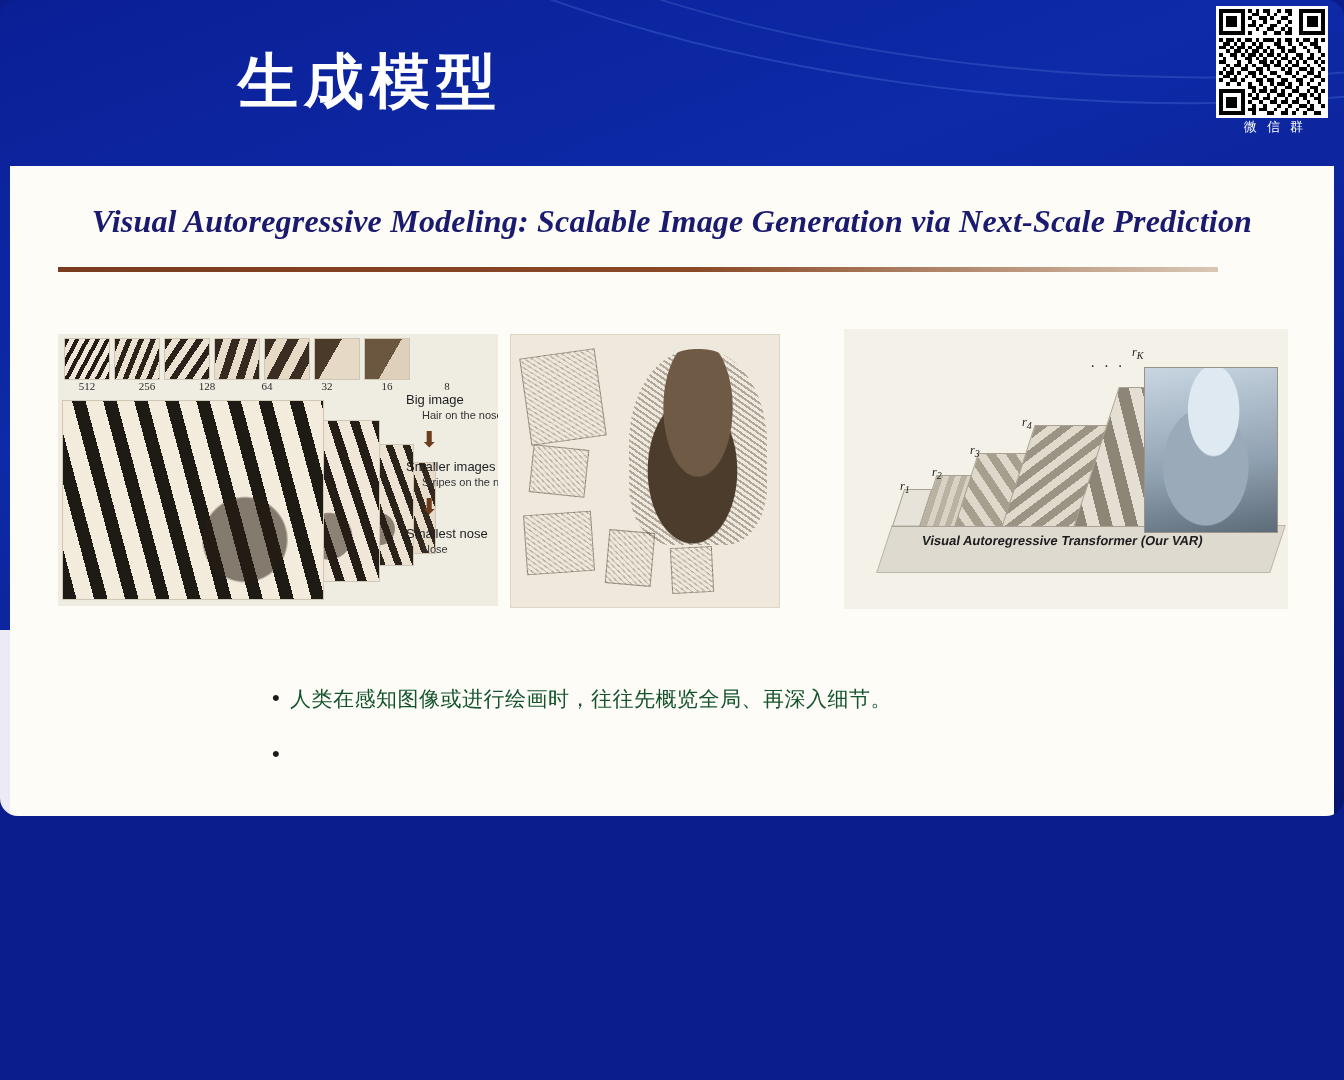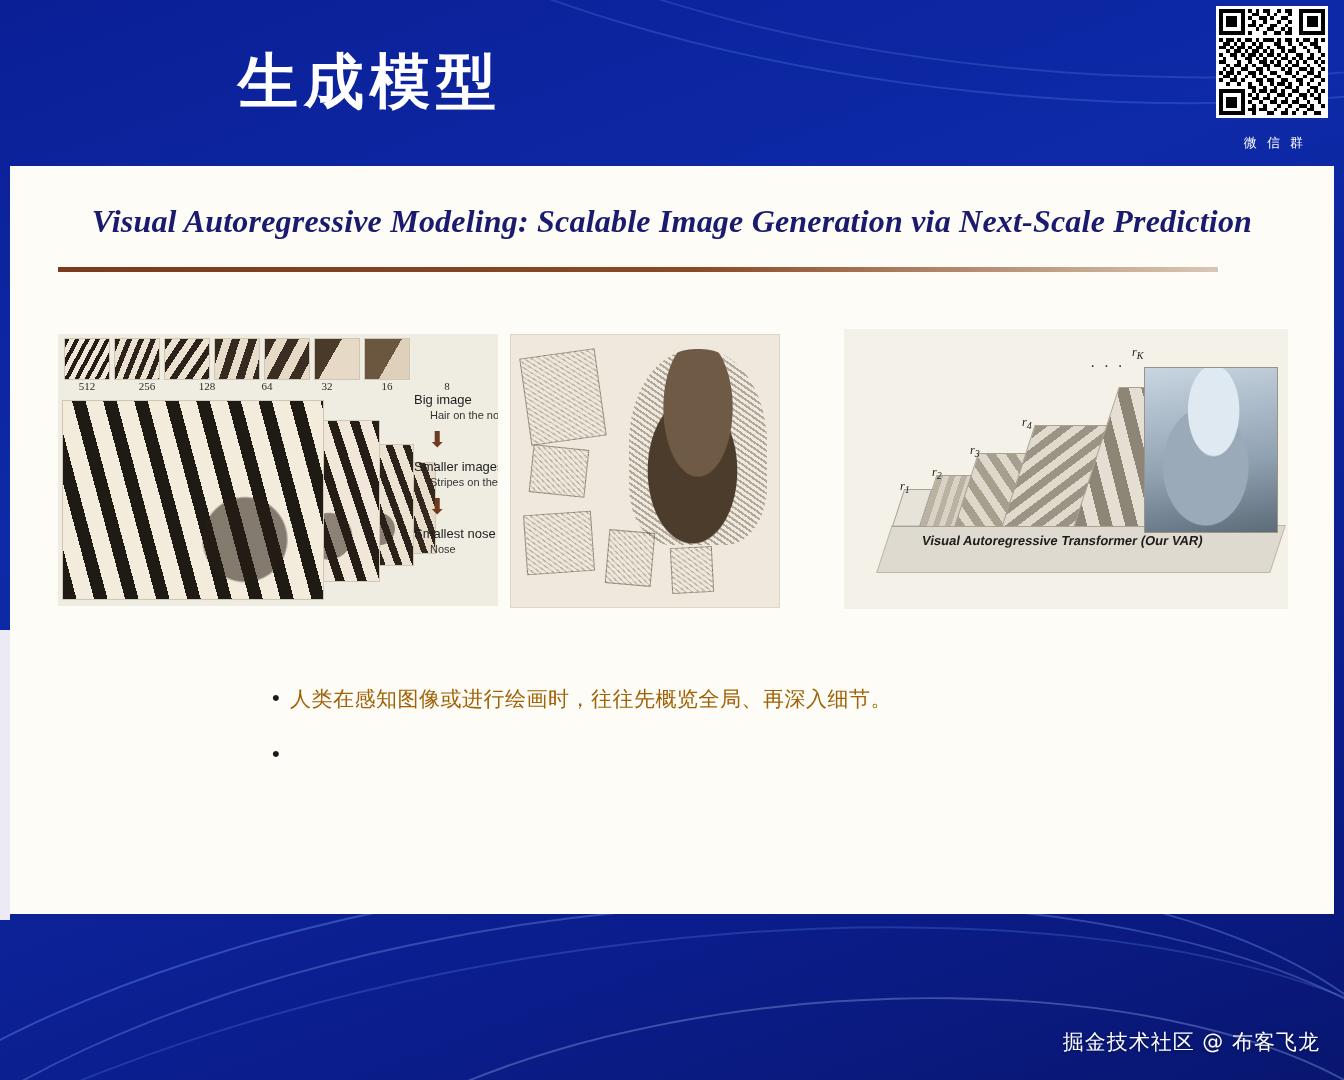--- a/index.html
+++ b/index.html
@@ -10,23 +10,24 @@
   body {
     width: 1344px;
     height: 1080px;
     overflow: hidden;
     font-family: "Liberation Sans", sans-serif;
   }
 
   .slide {
     position: relative;
     width: 1344px;
-    height: 1080px;
+    height: 816px;
     background: linear-gradient(160deg, #0a1f96 0%, #0e2aa8 35%, #0b1d8c 75%, #081670 100%);
     overflow: hidden;
+    border-radius: 18px;
   }
 
   
   .bg-swoosh {
     position: absolute;
     border: 2px solid rgba(120, 165, 255, 0.35);
     border-radius: 50%;
     pointer-events: none;
   }
   .sw1 { width: 1700px; height: 700px; left: -260px; top: 880px; transform: rotate(-7deg); }
@@ -64,21 +65,21 @@
   }
   .qr-code {
     width: 112px;
     height: 112px;
     background: #ffffff;
     padding: 3px;
     box-sizing: border-box;
   }
   .qr-code svg { display: block; }
   .qr-label {
-    margin-top: 16px;
+    margin-top: 0;
     color: #ffffff;
     font-size: 13px;
     letter-spacing: 3px;
     font-family: "DejaVu Sans", sans-serif;
   }
 
   
   .card {
     position: absolute;
     left: 10px;
@@ -165,21 +166,21 @@
     background:
       radial-gradient(circle at 60% 70%, rgba(40,30,20,0.5) 0 16%, rgba(0,0,0,0) 17%),
       repeating-linear-gradient(70deg, #2a231a 0 7px, #ece2d2 7px 16px);
     border:1px solid #cfc6b6;
   }
   .ztiny {
     position:absolute; left: 318px; top: 128px; width: 58px; height: 90px;
     background: repeating-linear-gradient(70deg, #33291e 0 6px, #e8dccb 6px 14px);
     border:1px solid #cfc6b6;
   }
-  .cap-list { position:absolute; left: 348px; top: 58px; width: 140px; color:#1d1d1d;margin-left:8px; }
+  .cap-list { position:absolute; left: 348px; top: 58px; width: 140px; color:#1d1d1d; }
   .cap-item { font-size: 13px; margin-bottom: 2px; font-family:"Liberation Sans", sans-serif; }
   .cap-sub { font-size: 11px; margin-left: 16px; color:#333; }
   .cap-arrow { font-size: 22px; color:#6e3b1d; margin: 6px 0 6px 14px; }
 
   
   .figB { left: 452px; top: 5px; width: 268px; height: 272px; background:#eee9dc; border:1px solid #ded6c4;}
   .bust {
     position:absolute; left: 118px; top: 14px; width: 138px; height: 196px;
     background:
       radial-gradient(ellipse at 50% 30%, #6e5a45 0 35%, rgba(0,0,0,0) 36%),
@@ -258,21 +259,21 @@
   .bullet .dot {
     width: 18px;
     font-size: 22px;
     line-height: 26px;
     color: #1a1a1a;
     flex: 0 0 18px;
   }
   .bullet .btext {
     font-size: 21px;
     line-height: 28px;
-    color: #a16207;
+    color: #14532d;
     font-family: "DejaVu Sans", sans-serif;
     letter-spacing: 0.5px;
   }
 
   
   .reference {
     position: absolute;
     left: 90px;
     top: 700px;
     font-family: "Liberation Serif", serif;
@@ -639,14 +640,13 @@
         <div class="dot">•</div>
         <div class="btext">人类在感知图像或进行绘画时，往往先概览全局、再深入细节。</div>
       </div>
       <div class="bullet">
         <div class="dot">•</div>
       </div>
     </div>
 
   </div>
 
-  <div class="watermark">掘金技术社区 @ 布客飞龙</div>
 </div>
 
 </body></html>

